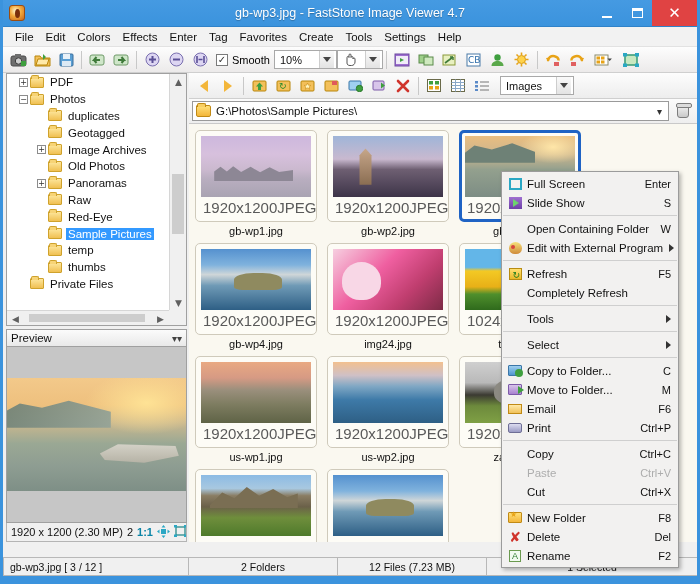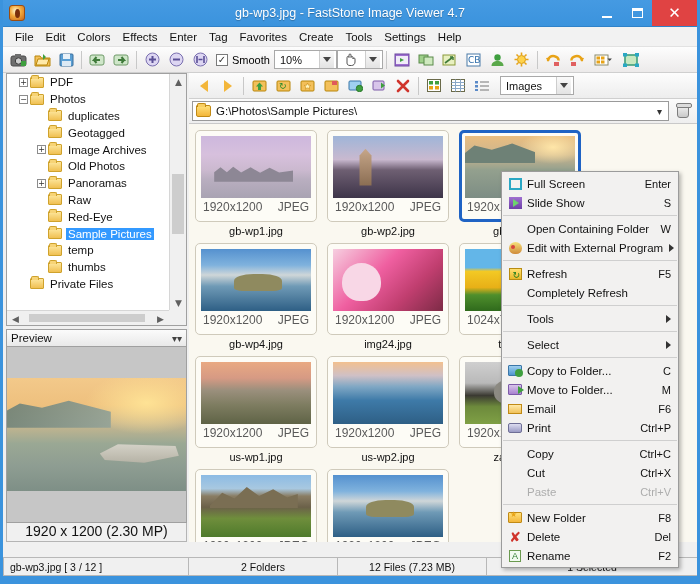--- a/index.html
+++ b/index.html
@@ -194,21 +194,21 @@
   #preview-img::after {
     content: ""; position: absolute; right: 4%; top: 52%; width: 46%; height: 24%;
     background: linear-gradient(#e8e4dc, #b9b3a6);
     clip-path: polygon(4% 62%, 26% 28%, 96% 34%, 100% 70%, 58% 96%, 10% 86%);
     opacity: .88;
   }
   #preview-status {
     height: 19px; margin: 0 2px 0 3px; background: #f0f0f0;
     border: 1px solid #b4b4b4; border-top: none;
     display: flex; align-items: center; padding: 0 4px; gap: 4px;
-    font-size: 14px; color: #111; white-space: nowrap; overflow: hidden; flex-direction: column;
+    font-size: 11px; color: #111; white-space: nowrap; overflow: hidden;
   }
   .cyan-txt { color: #0a84a6; font-weight: bold; }
 
   
   #rightpanel { position: absolute; left: 186px; right: 0; top: 0; bottom: 0; }
   #addrbar {
     position: absolute; top: 26px; left: 0; right: 0; height: 24px;
     background: linear-gradient(#fbfbfb, #eeeeee);
     display: flex; align-items: center; padding: 0 3px;
   }
@@ -243,21 +243,21 @@
   .thumb { width: 122px; }
   .tcard {
     width: 122px; height: 92px; background: #fdfcf6;
     border: 1px solid #cfcabb; border-radius: 5px;
     padding: 5px; display: flex; flex-direction: column;
   }
   .tcard.selected { border: 3px solid #1f63c4; padding: 3px; background: #fdfcf6; }
   .timg { width: 100%; height: 62px; overflow: hidden; }
   .tmeta {
     display: flex; justify-content: space-between; align-items: flex-end;
-    font-size: 12px; color: #5a5a5a; padding: 2px 2px 0 2px;
+    font-size: 15px; color: #5a5a5a; padding: 2px 2px 0 2px;
   }
   .tname { text-align: center; font-size: 11px; color: #111; margin-top: 3px; }
 
   
   .art { width: 100%; height: 100%; }
   .art-stonehenge { background: linear-gradient(#cdb8dd 0%, #d7c0dd 30%, #cbb9cf 55%, #b9aec0 70%, #a9a3b2 100%); position: relative; }
   .art-stonehenge::after { content:""; position:absolute; left:12%; top:48%; width:72%; height:26%; background:#8d8795; clip-path: polygon(0 40%,8% 10%,16% 40%,24% 6%,34% 42%,46% 10%,58% 44%,70% 12%,82% 42%,100% 30%,100% 100%,0 100%); }
   .art-bridge { background: linear-gradient(#9fb5d8 0%, #c9b9cf 38%, #6e5f72 55%, #3d3448 100%); position: relative; }
   .art-bridge::after { content:""; position:absolute; left:18%; top:18%; width:34%; height:62%; background: linear-gradient(#c9a98c,#8a6d52); clip-path: polygon(18% 100%, 18% 22%, 34% 4%, 50% 22%, 50% 100%); }
   .art-lake { background: radial-gradient(ellipse 50% 45% at 80% 18%, #ffe6a8 0%, rgba(255,214,130,0) 60%), linear-gradient(#e9bd80 0%, #cdb68e 30%, #93a08e 55%, #7d8d84 100%); position:relative; }
@@ -979,29 +979,29 @@
         </span>
         <span class="ctx-lbl">Print</span>
         <span class="ctx-acc">Ctrl+P</span>
       </div>
       <div class="ctx-sep"></div>
       <div class="ctx-item">
         <span class="ctx-ico"></span>
         <span class="ctx-lbl">Copy</span>
         <span class="ctx-acc">Ctrl+C</span>
       </div>
-      <div class="ctx-item">
-        <span class="ctx-ico"></span>
-        <span class="ctx-lbl">Cut</span>
-        <span class="ctx-acc">Ctrl+X</span>
-      </div>
       <div class="ctx-item disabled">
         <span class="ctx-ico"></span>
         <span class="ctx-lbl">Paste</span>
         <span class="ctx-acc">Ctrl+V</span>
+      </div>
+      <div class="ctx-item">
+        <span class="ctx-ico"></span>
+        <span class="ctx-lbl">Cut</span>
+        <span class="ctx-acc">Ctrl+X</span>
       </div>
       <div class="ctx-sep"></div>
       <div class="ctx-item">
         <span class="ctx-ico">
           <span class="i-nf"></span>
         </span>
         <span class="ctx-lbl">New Folder</span>
         <span class="ctx-acc">F8</span>
       </div>
       <div class="ctx-item">

